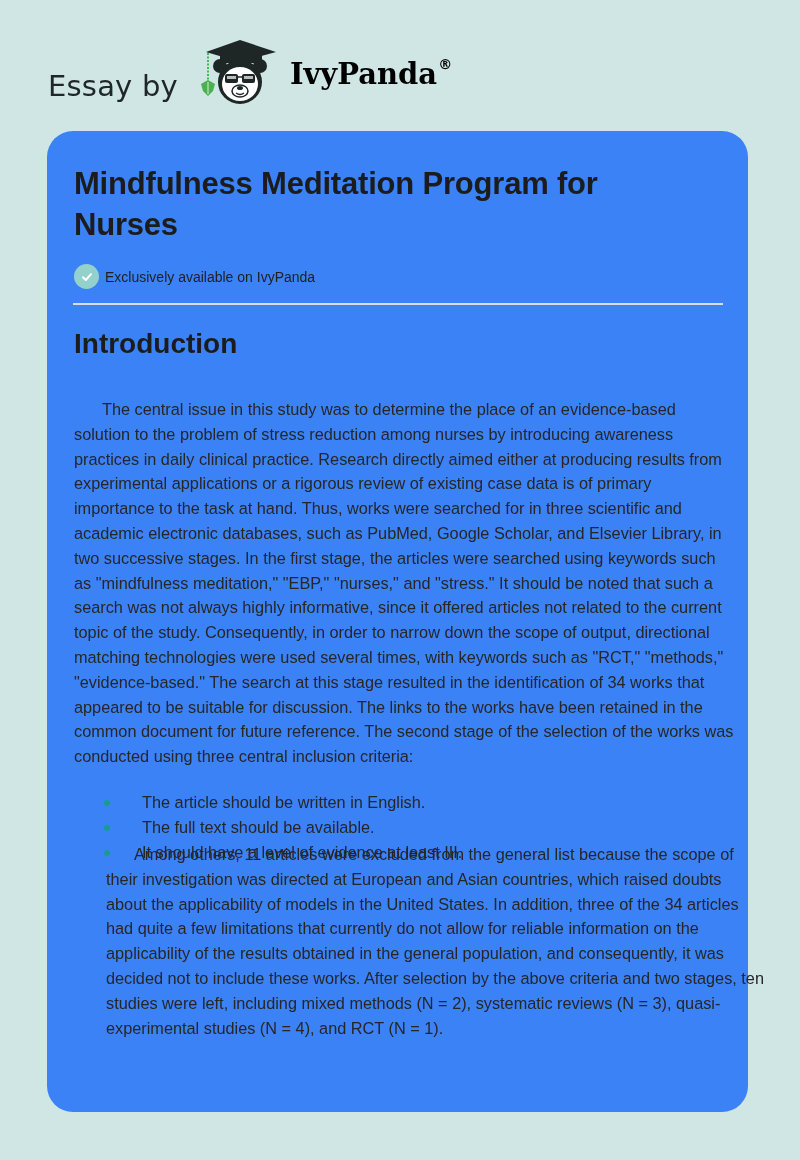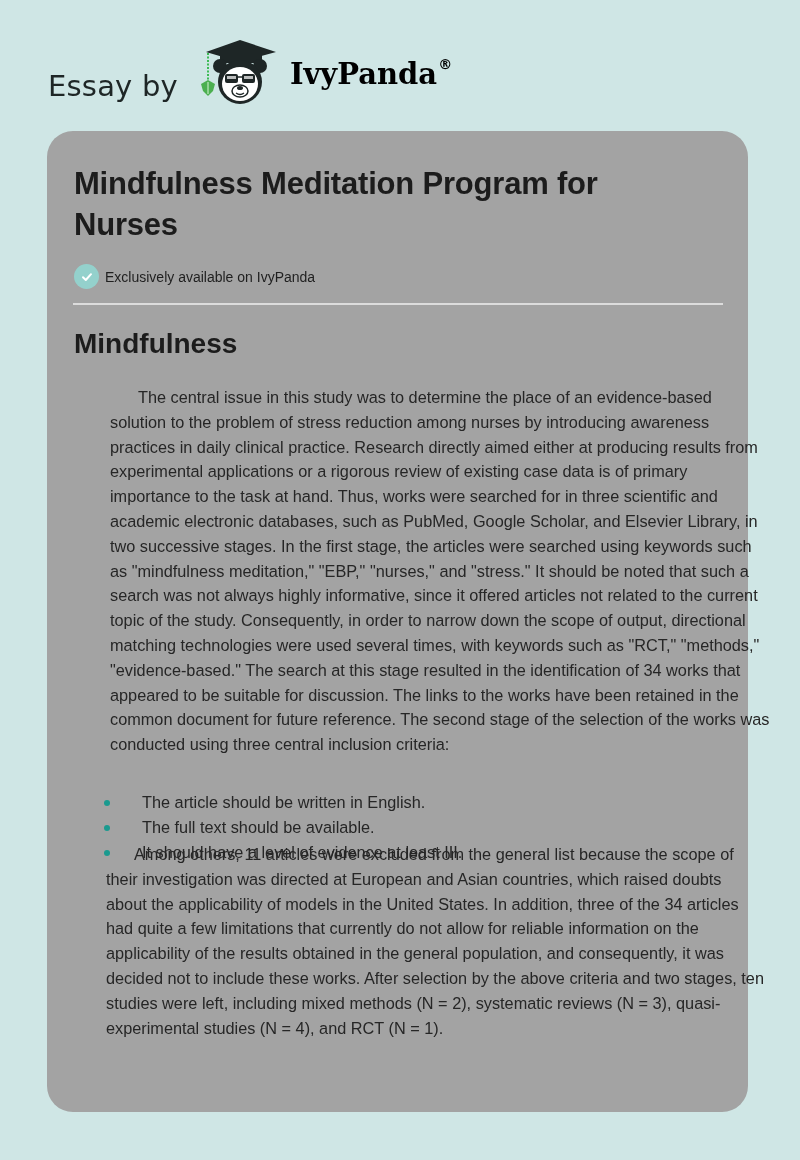--- a/index.html
+++ b/index.html
@@ -54,21 +54,21 @@
       position: relative;
       top: -4px;
       margin-left: 1px;
     }
     .card {
       position: absolute;
       left: 47px;
       top: 131px;
       width: 701px;
       height: 981px;
-      background: #a3a3a3;
+      background: #3b82f6;
       border-radius: 26px;
     }
     .title {
       position: absolute;
       left: 27px;
       top: 32px;
       width: 620px;
       margin: 0;
       font-size: 31px;
       line-height: 41px;
@@ -118,21 +118,21 @@
     }
     .body-text {
       position: absolute;
       left: 27px;
       width: 660px;
       font-size: 16.3px;
       line-height: 24.8px;
       color: #262626;
       margin: 0;
     }
-    .p1 { top: 254px; margin-left: 36px; }
+    .p1 { top: 266px; }
     .p2 { top: 711px; margin-left: 32px; }
     .body-text .indent { display: inline-block; width: 28px; }
     .bullets {
       position: absolute;
       left: 27px;
       top: 643px;
       margin: 16px;
       padding: 0;
       list-style: none;
       width: 650px;
@@ -197,21 +197,21 @@
     <span class="badge-icon">
       <svg width="12" height="12" viewBox="0 0 12 12">
         <path d="M2 6.2 L4.8 9 L10 3.2" stroke="#ffffff" stroke-width="2" fill="none" stroke-linecap="round" stroke-linejoin="round"></path>
       </svg>
     </span>
     <span class="badge-text">Exclusively available on IvyPanda</span>
   </div>
 
   <div class="divider"></div>
 
-  <h2 class="section-heading">Mindfulness</h2>
+  <h2 class="section-heading">Introduction</h2>
 
   <p class="body-text p1"><span class="indent"></span><span>The central issue in this study was to determine the place of an evidence-based solution to the problem of stress reduction among nurses by introducing awareness practices in daily clinical practice. Research directly aimed either at producing results from experimental applications or a rigorous review of existing case data is of primary importance to the task at hand. Thus, works were searched for in three scientific and academic electronic databases, such as PubMed, Google Scholar, and Elsevier Library, in two successive stages. In the first stage, the articles were searched using keywords such as "mindfulness meditation," "EBP," "nurses," and "stress." It should be noted that such a search was not always highly informative, since it offered articles not related to the current topic of the study. Consequently, in order to narrow down the scope of output, directional matching technologies were used several times, with keywords such as "RCT," "methods," "evidence-based." The search at this stage resulted in the identification of 34 works that appeared to be suitable for discussion. The links to the works have been retained in the common document for future reference. The second stage of the selection of the works was conducted using three central inclusion criteria:</span></p>
 
   <ul class="bullets">
     <li><span class="bullet-dot"></span><span>The article should be written in English.</span></li>
     <li><span class="bullet-dot"></span><span>The full text should be available.</span></li>
     <li><span class="bullet-dot"></span><span>It should have a level of evidence at least III.</span></li>
   </ul>
 
   <p class="body-text p2"><span class="indent"></span><span>Among others, 11 articles were excluded from the general list because the scope of their investigation was directed at European and Asian countries, which raised doubts about the applicability of models in the United States. In addition, three of the 34 articles had quite a few limitations that currently do not allow for reliable information on the applicability of the results obtained in the general population, and consequently, it was decided not to include these works. After selection by the above criteria and two stages, ten studies were left, including mixed methods (N = 2), systematic reviews (N = 3), quasi-experimental studies (N = 4), and RCT (N = 1).</span></p>

